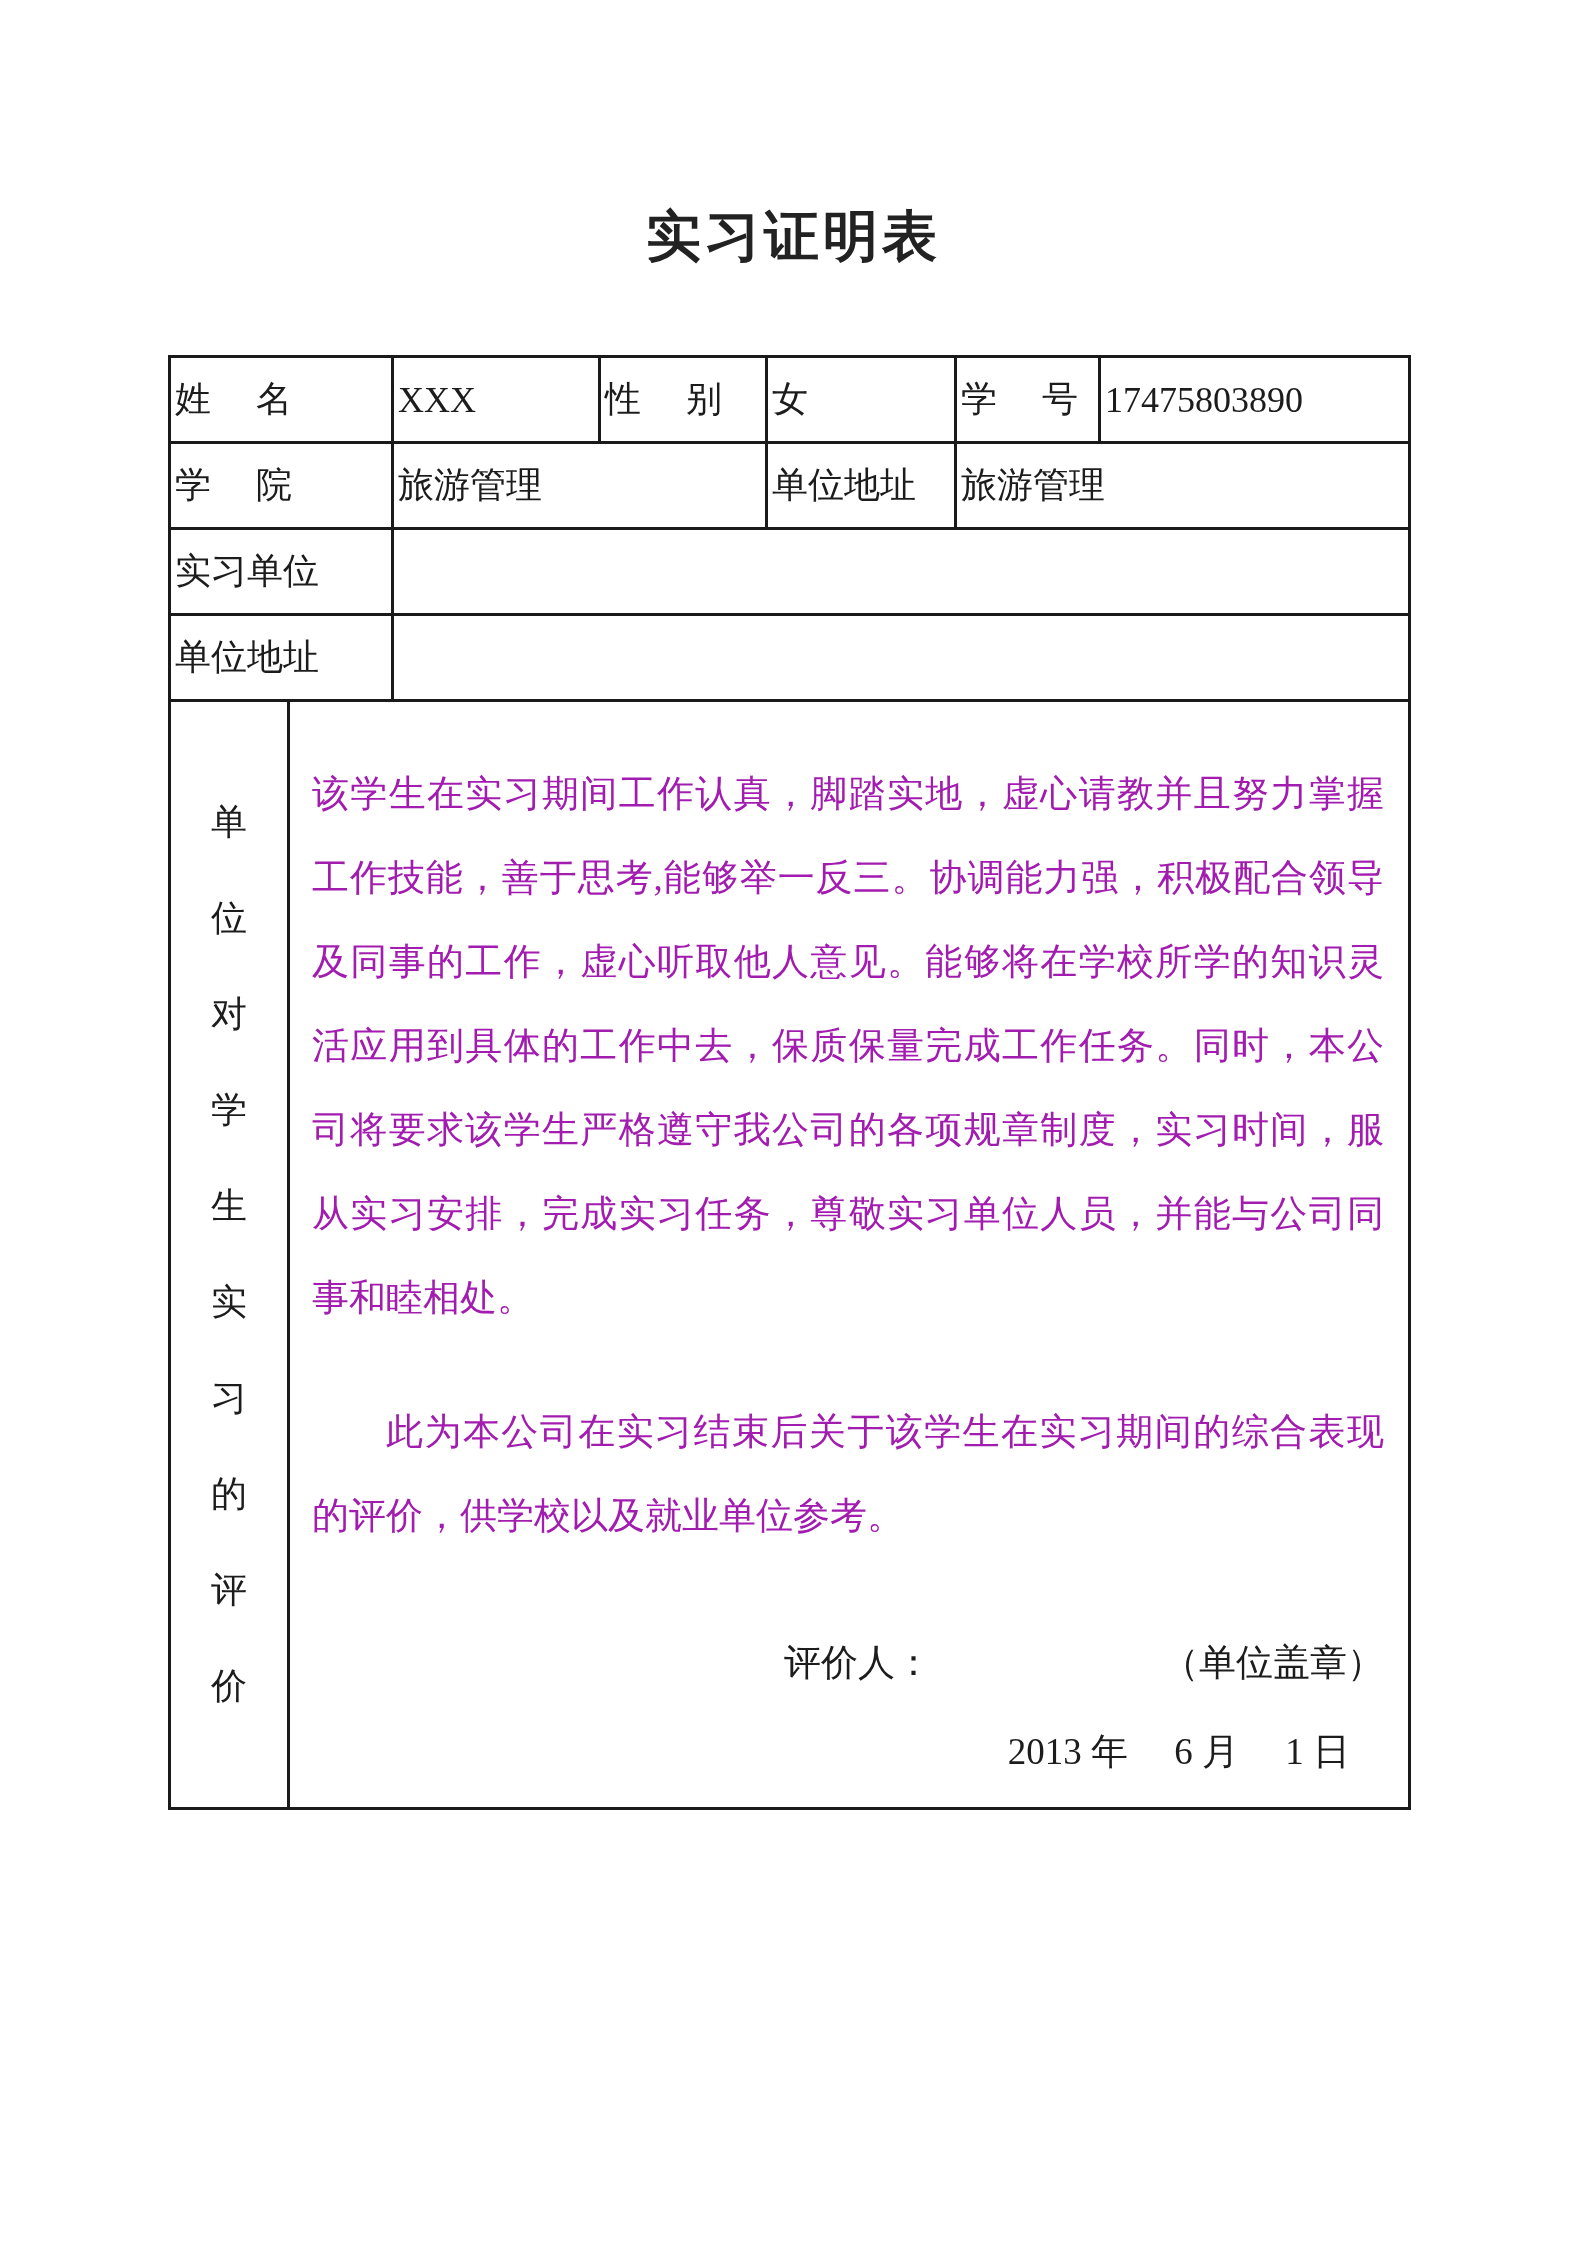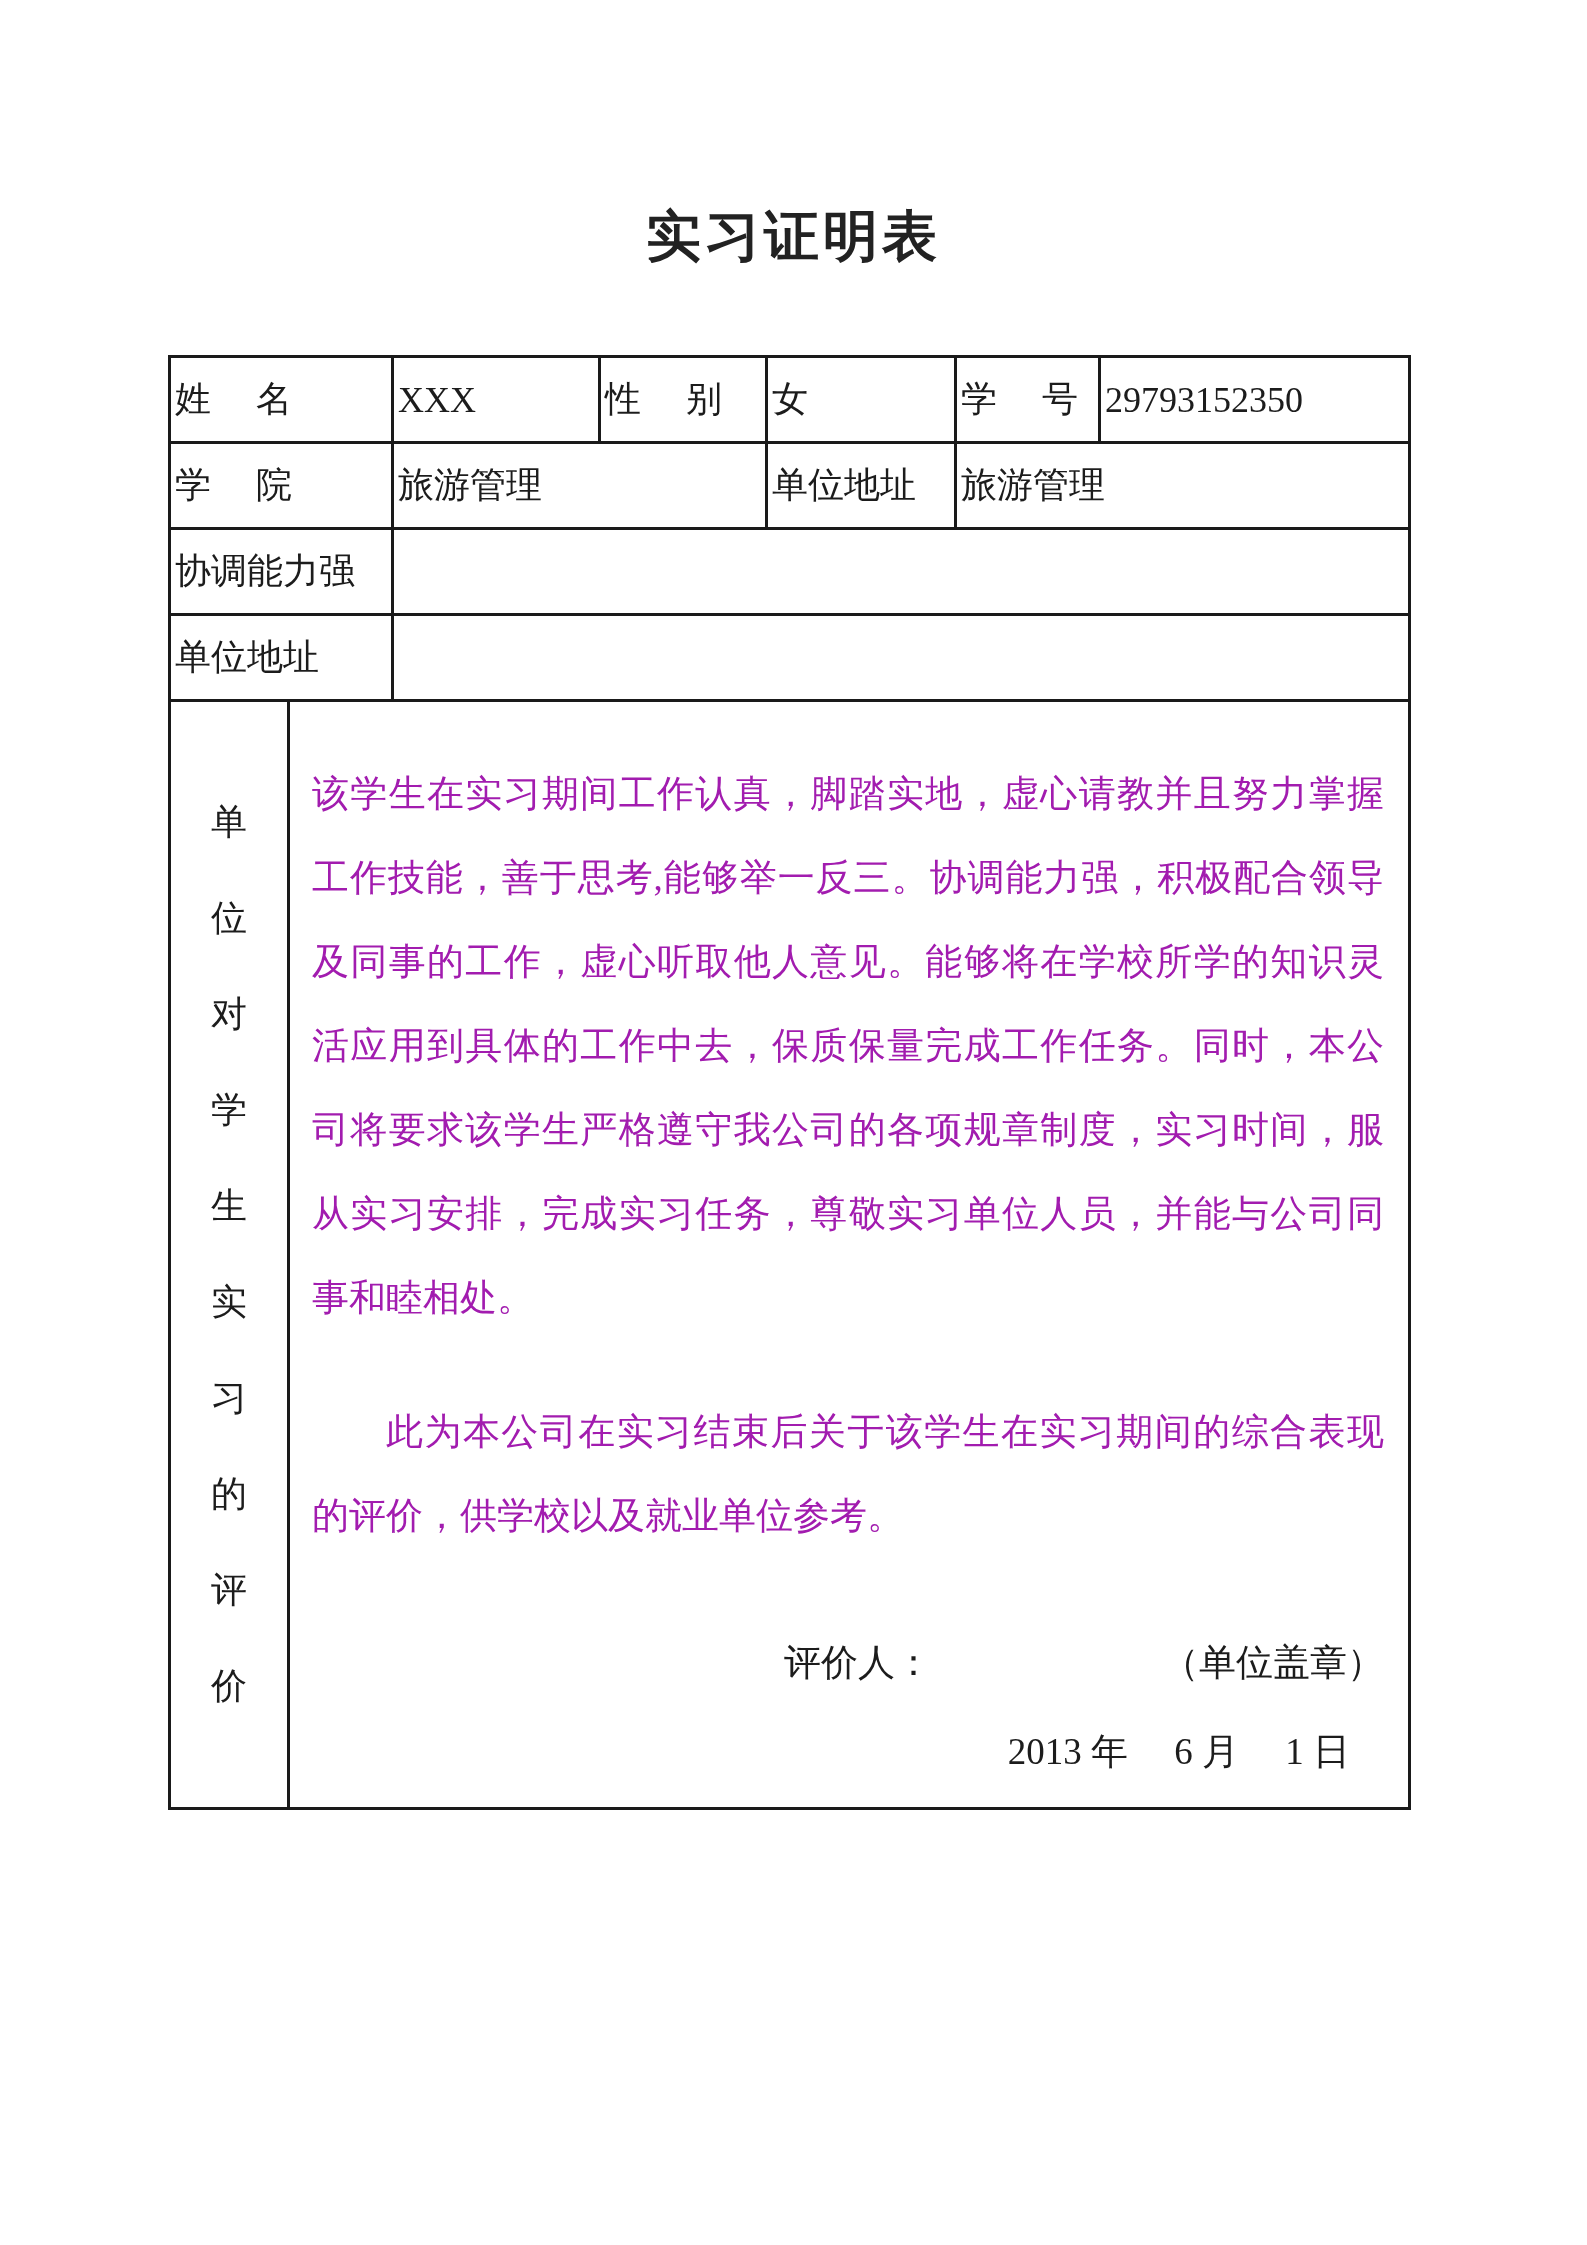--- a/index.html
+++ b/index.html
@@ -113,32 +113,32 @@
       <col style="width:310px">
     </colgroup>
 
     <tbody>
         <tr class="data-row">
       <td colspan="2">姓　 名</td>
       <td>XXX</td>
       <td>性　 别</td>
       <td>女</td>
       <td>学　 号</td>
-      <td>29793152350</td>
+      <td>17475803890</td>
     </tr>
 
     <tr class="data-row">
       <td colspan="2">学　 院</td>
       <td colspan="2">旅游管理</td>
       <td>单位地址</td>
       <td colspan="2">旅游管理</td>
     </tr>
 
     <tr class="data-row">
-      <td colspan="2">协调能力强</td>
+      <td colspan="2">实习单位</td>
       <td colspan="5"></td>
     </tr>
 
     <tr class="data-row">
       <td colspan="2">单位地址</td>
       <td colspan="5"></td>
     </tr>
 
 
     <tr class="eval-row">

